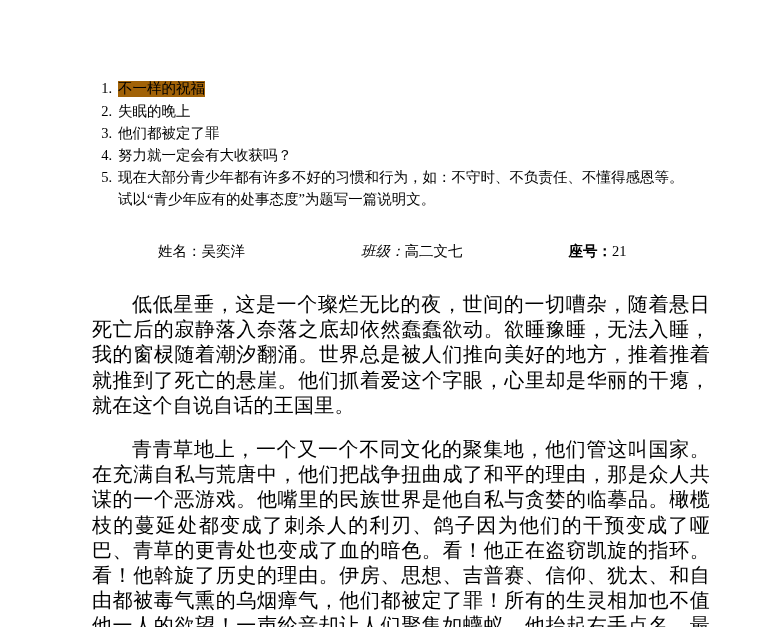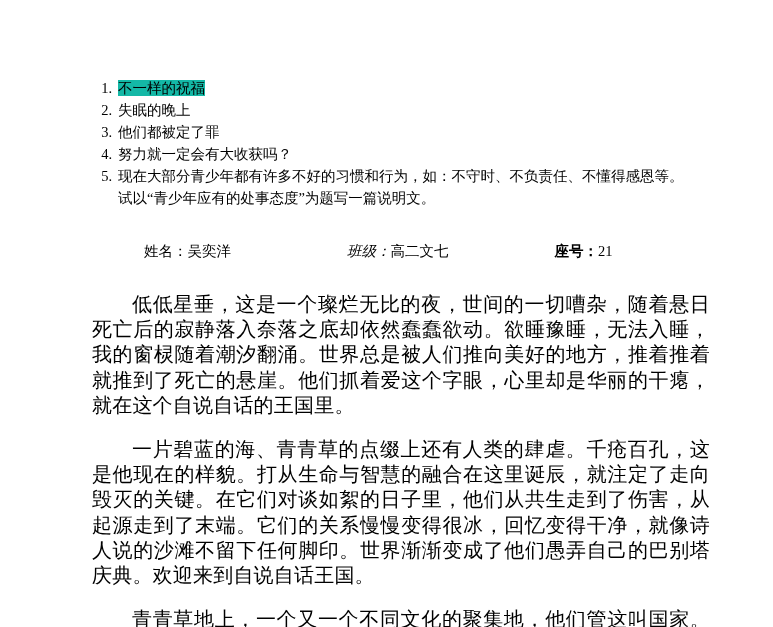--- a/index.html
+++ b/index.html
@@ -44,41 +44,42 @@
     left: 0;
     top: 0;
     width: 20px;
     text-align: right;
     font-family: "Liberation Serif", serif;
   }
   .topic-item .txt {
     display: inline;
   }
   .topic-item.highlight .txt {
-    background: #14b8a6;
+    background: #a16207;
+    font-family: Liberation Mono, monospace;
   }
   .topic-item.wrap {
     white-space: normal;
   }
   .topic-item .line2 {
     display: block;
   }
   
   .info-row {
     position: absolute;
     left: 92px;
     top: 240px;
     width: 620px;
     font-size: 14.5px;
     line-height: 22px;
   }
   .info-row .cell {
     display: inline-block;
   }
-  .info-name { margin-left: 52px; }
+  .info-name { margin-left: 66px; }
   .info-class { margin-left: 116px; font-style: italic; }
   .info-seat { margin-left: 106px; font-weight: bold; }
   
   .body-text {
     position: absolute;
     left: 92px;
     top: 292px;
     width: 618px;
   }
   .para {
@@ -120,17 +121,16 @@
       <span class="line2">试以“青少年应有的处事态度”为题写一篇说明文。</span>
     </li>
   </ol>
 
   <div class="info-row">
     <span class="cell info-name">姓名：</span><span class="cell">吴奕洋</span><span class="cell info-class">班级：</span><span class="cell">高二文七</span><span class="cell info-seat">座号：</span><span class="cell">21</span>
   </div>
 
   <div class="body-text">
     <p class="para">低低星垂，这是一个璨烂无比的夜，世间的一切嘈杂，随着悬日死亡后的寂静落入奈落之底却依然蠢蠢欲动。欲睡豫睡，无法入睡，我的窗棂随着潮汐翻涌。世界总是被人们推向美好的地方，推着推着就推到了死亡的悬崖。他们抓着爱这个字眼，心里却是华丽的干瘪，就在这个自说自话的王国里。</p>
-    <p class="para">一片碧蓝的海、青青草的点缀上还有人类的肆虐。千疮百孔，这是他现在的样貌。打从生命与智慧的融合在这里诞辰，就注定了走向毁灭的关键。在它们对谈如絮的日子里，他们从共生走到了伤害，从起源走到了末端。它们的关系慢慢变得很冰，回忆变得干净，就像诗人说的沙滩不留下任何脚印。世界渐渐变成了他们愚弄自己的巴别塔庆典。欢迎来到自说自话王国。</p>
     <p class="para">青青草地上，一个又一个不同文化的聚集地，他们管这叫国家。在充满自私与荒唐中，他们把战争扭曲成了和平的理由，那是众人共谋的一个恶游戏。他嘴里的民族世界是他自私与贪婪的临摹品。橄榄枝的蔓延处都变成了刺杀人的利刃、鸽子因为他们的干预变成了哑巴、青草的更青处也变成了血的暗色。看！他正在盗窃凯旋的指环。看！他斡旋了历史的理由。伊房、思想、吉普赛、信仰、犹太、和自由都被毒气熏的乌烟瘴气，他们都被定了罪！所有的生灵相加也不值他一人的欲望！一声纶音却让人们聚集如蠛蚁。他抬起右手点名，最后也抬起右手自焚！看！他死在了自己的梦的结尾里。</p>
   </div>
 
 </div>
 
 </body></html>

